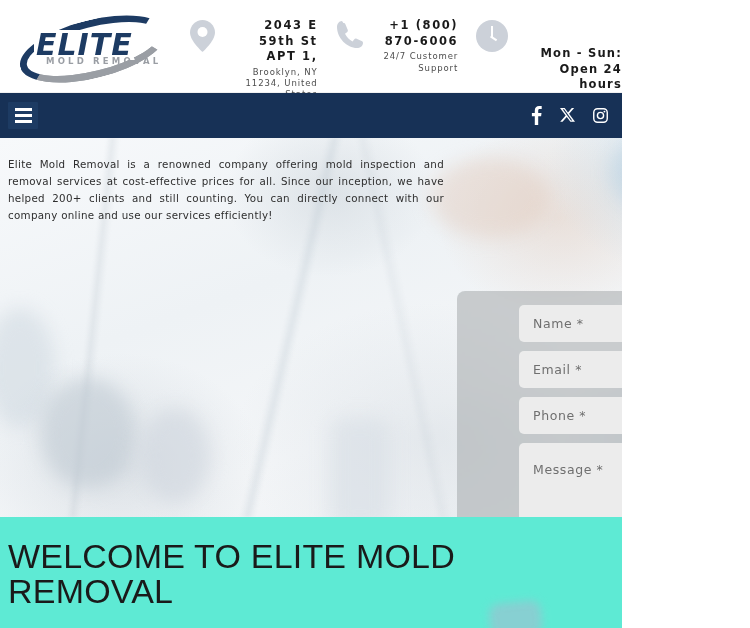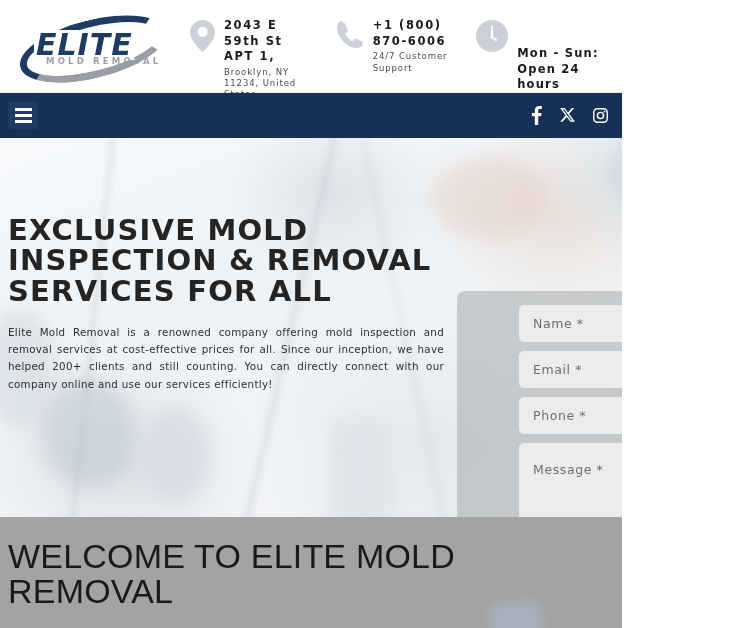--- a/index.html
+++ b/index.html
@@ -43,21 +43,21 @@
   .logo .sub{
     position:absolute; left:34px; top:41px;
     font-size:8.5px; font-weight:bold; letter-spacing:3.2px;
     color:#9a9ea4; line-height:1;
   }
 
   .infoblock{ display:flex; align-items:flex-start; margin-left:10px; }
   .infoblock + .infoblock{ margin-left:18px; }
   .ico{ flex:0 0 auto; margin-right:9px; margin-top:4px; }
   .ico svg{ display:block; }
-  .itext{ padding-top:2px; }
+  .itext{ padding-top:2px;text-align:right; }
   .iline1{
     font-size:11.5px; font-weight:bold; color:#1a1a1a;
     letter-spacing:1.6px; line-height:1.35; max-width:132px;
   }
   .iline2{
     font-size:8.5px; color:#4d4d4d; letter-spacing:0.9px;
     line-height:1.35; margin-top:2px; max-width:142px;
   }
   .infoblock.hours .iline1{ max-width:160px; letter-spacing:1.2px;margin-top:28px; }
 
@@ -135,21 +135,21 @@
     font-family:"DejaVu Sans","Liberation Sans",sans-serif;
     letter-spacing:.6px; display:block; outline:none;margin-left:46px;
   }
   .field::placeholder{ color:#6f6f6f; opacity:1; }
   textarea.field{
     height:113px; padding-top:19px; resize:none; line-height:1.3;
   }
 
   
   .welcome{
-    position:relative; background:#a3a3a3; height:111px;
+    position:relative; background:#5eead4; height:111px;
     padding:22px 0 12px 8px; overflow:hidden;
   }
   .welcome .ghost{
     position:absolute; right:80px; bottom:-14px; width:52px; height:40px;
     background:rgba(170,186,208,.55); filter:blur(4px);
     border-radius:10px 10px 18px 18px; transform:rotate(-6deg);
   }
   .welcome-title{
     position:relative; width:560px;
     font-family:"Liberation Sans",sans-serif;
@@ -246,21 +246,20 @@
   <section class="hero">
     <div class="hero-blur"></div>
     <div class="hero-blob b4"></div>
     <div class="hero-blob b1"></div>
     <div class="hero-blob b2"></div>
     <div class="hero-blob b3"></div>
     <div class="hero-blob b5"></div>
     <div class="hero-blob b6"></div>
 
     <div class="hero-inner">
-      <h1 class="hero-title">EXCLUSIVE MOLD INSPECTION &amp; REMOVAL SERVICES FOR ALL</h1>
       <p class="hero-copy">Elite Mold Removal is a renowned company offering mold inspection and removal services at cost-effective prices for all. Since our inception, we have helped 200+ clients and still counting. You can directly connect with our company online and use our services efficiently!</p>
     </div>
 
     <form class="formcard">
       <input class="field" type="text" placeholder="Name *" style="">
       <input class="field" type="email" placeholder="Email *" style="">
       <input class="field" type="tel" placeholder="Phone *" style="">
       <textarea class="field" placeholder="Message *" style=""></textarea>
 
     </form>

